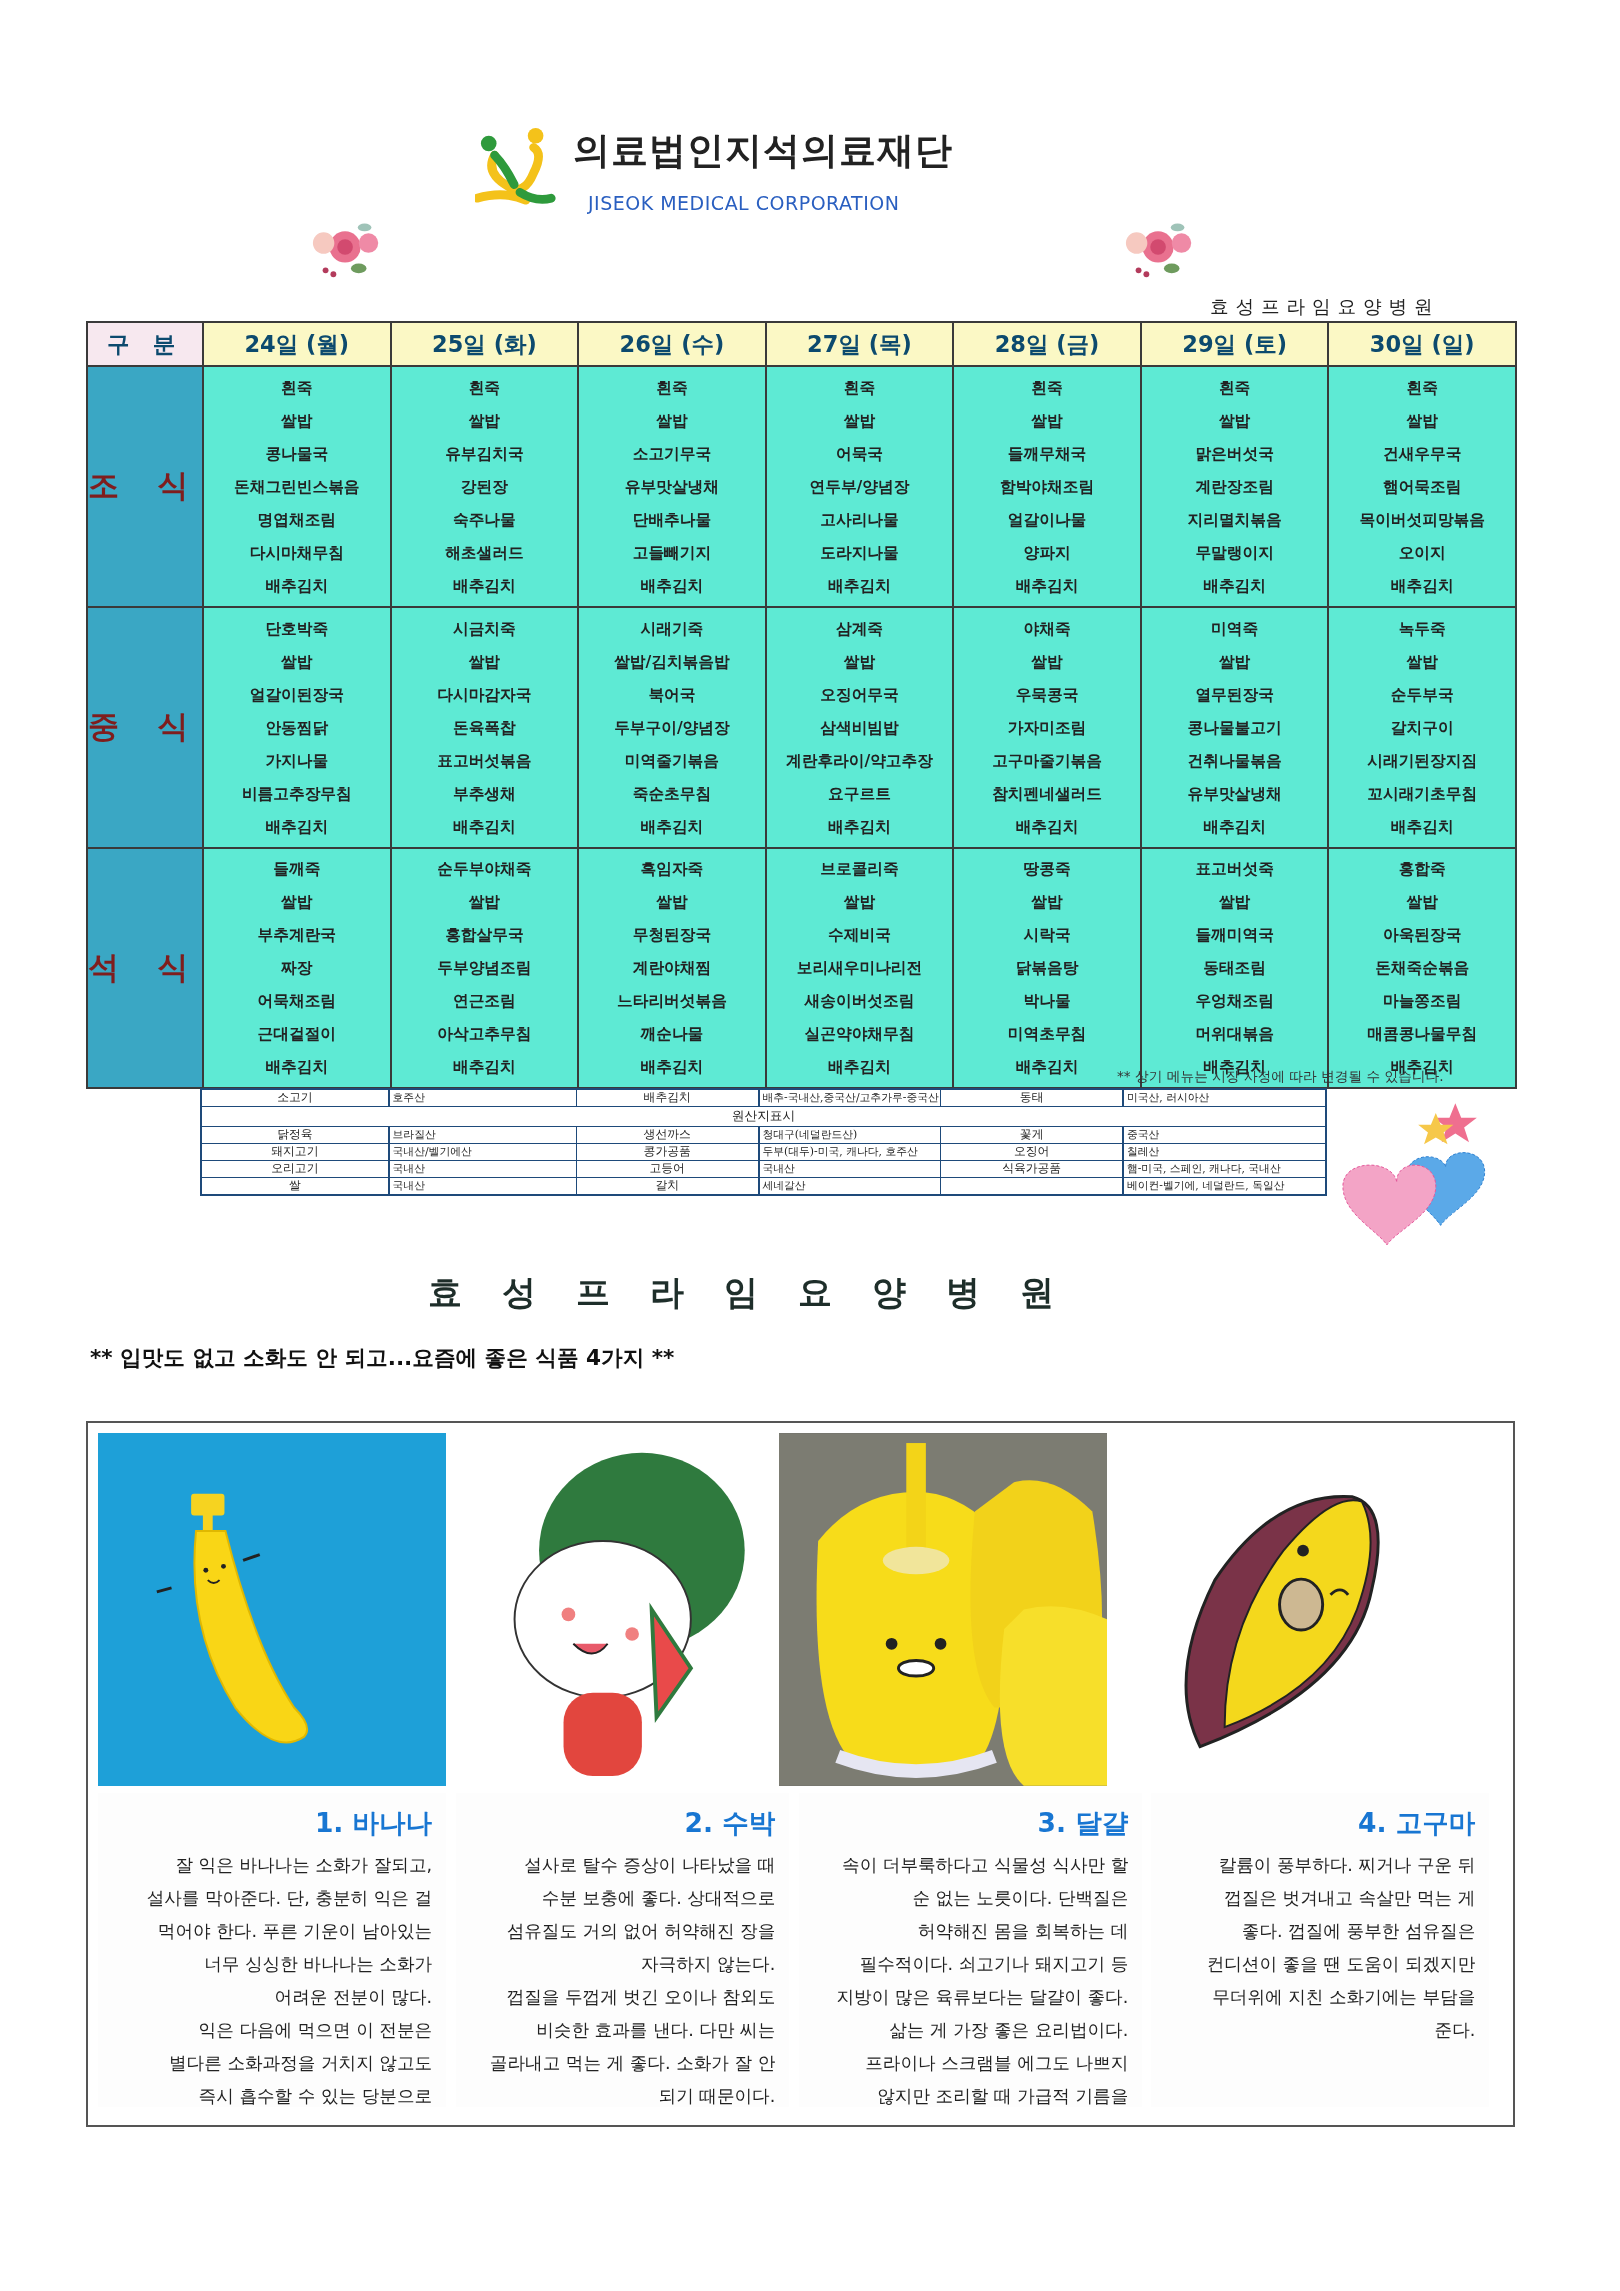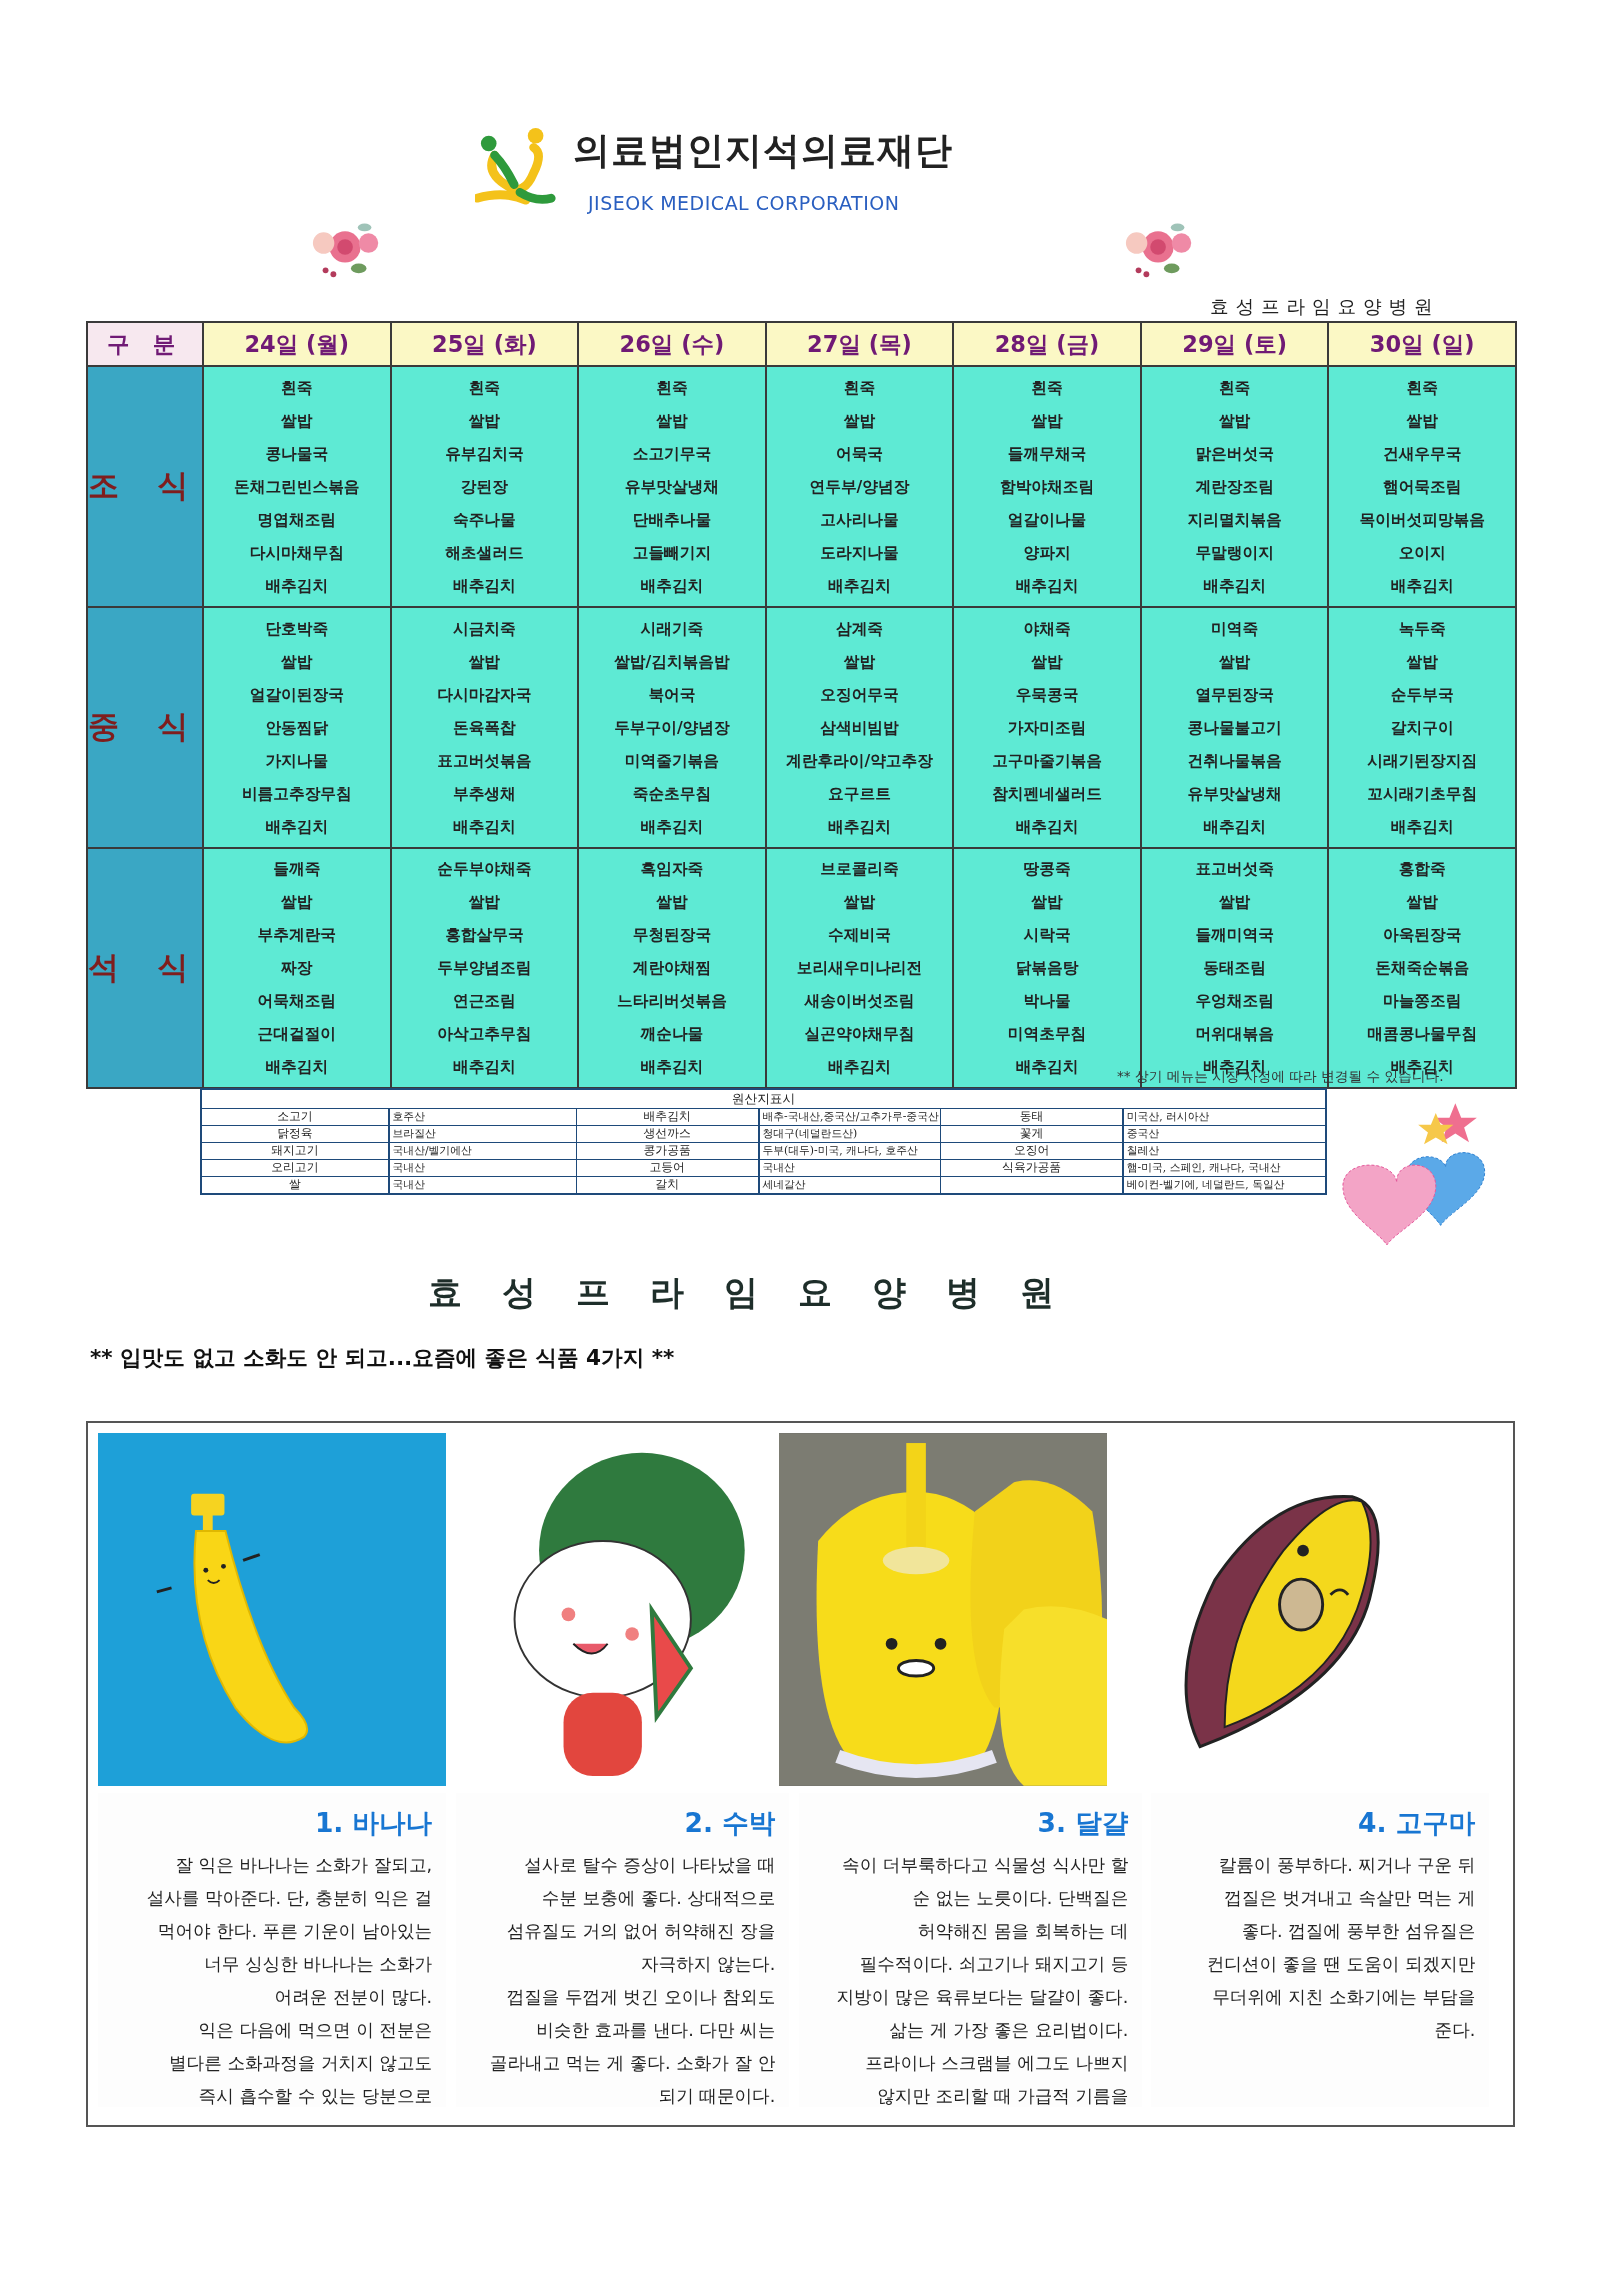--- a/index.html
+++ b/index.html
@@ -12,21 +12,21 @@
   .org-eng { position: absolute; left: 588px; top: 76px; font-size: 19px; color: #2a5fc0; letter-spacing: 0.5px; }
   .main-title { position: absolute; left: 480px; top: 103px; font-size: 51px; font-weight: bold; color: #333; letter-spacing: 2px; }
   .flower { position: absolute; width: 88px; height: 78px; }
   .flower.left { left: 304px; top: 90px; }
   .flower.right { left: 1117px; top: 90px; }
   .hospital-small { position: absolute; left: 1210px; top: 294px; font-size: 18.6px; color: #222; letter-spacing: 6.9px; }
 
   
   .menu-table { position: absolute; left: 86px; top: 321px; width: 1431px; border-collapse: collapse; border: 2.9px solid #3a3a3a; table-layout: fixed; }
   .menu-table th, .menu-table td { border: 2px solid #3a3a3a; text-align: center; }
-  .menu-table th { height: 44px; font-size: 22.5px; font-weight: bold; background: #fbf8c5; color: #701a75; }
+  .menu-table th { height: 44px; font-size: 22.5px; font-weight: bold; background: #fbf8c5; color: #0c4a6e; }
   .menu-table th.corner { background: #f7e8ef; width: 116px; letter-spacing: 7.8px; }
   .menu-table td.meal-label { background: #3aa7c4; color: #7f1d1d; font-size: 31px; font-weight: bold; letter-spacing: 13.7px; vertical-align: middle; }
   .menu-table td.cell { vertical-align: top; padding: 3.9px 2px; background: #5eead4; }
   .dish { height: 33px; line-height: 33px; font-size: 15.7px; font-weight: bold; color: #222; white-space: nowrap; }
   .notice { position: absolute; left: 1117px; top: 1068px; font-size: 13.7px; color: #333; }
 
   
   .origin-table { position: absolute; left: 200px; top: 1088px; width: 1127px; border-collapse: collapse; border: 2.9px solid #1e4a7a; table-layout: fixed; font-family: "DejaVu Serif", serif; }
   .origin-table td { border: 1.5px solid #1e4a7a; height: 15.7px; font-size: 11.8px; color: #222; padding: 0 2.9px; white-space: nowrap; overflow: hidden; }
   .origin-table td.title { text-align: center; height: 19.6px; font-size: 12.7px; }
@@ -312,30 +312,30 @@
   <colgroup>
     <col style="width:172px">
       <col style="width:172px">
       <col style="width:167px">
       <col style="width:167px">
       <col style="width:167px">
       <col style="width:186px">
   </colgroup>
   <tbody id="origin-body">
     <tr>
-      <td class="title" colspan="6">원산지표시</td>
-    </tr>
-  <tr>
         <td class="item">소고기</td>
         <td class="val">호주산</td>
         <td class="item">배추김치</td>
         <td class="val">배추-국내산,중국산/고추가루-중국산</td>
         <td class="item">동태</td>
         <td class="val">미국산, 러시아산</td>
       </tr>
+  <tr>
+      <td class="title" colspan="6">원산지표시</td>
+    </tr>
       <tr>
         <td class="item">닭정육</td>
         <td class="val">브라질산</td>
         <td class="item">생선까스</td>
         <td class="val">청대구(네덜란드산)</td>
         <td class="item">꽃게</td>
         <td class="val">중국산</td>
       </tr>
       <tr>
         <td class="item">돼지고기</td>

